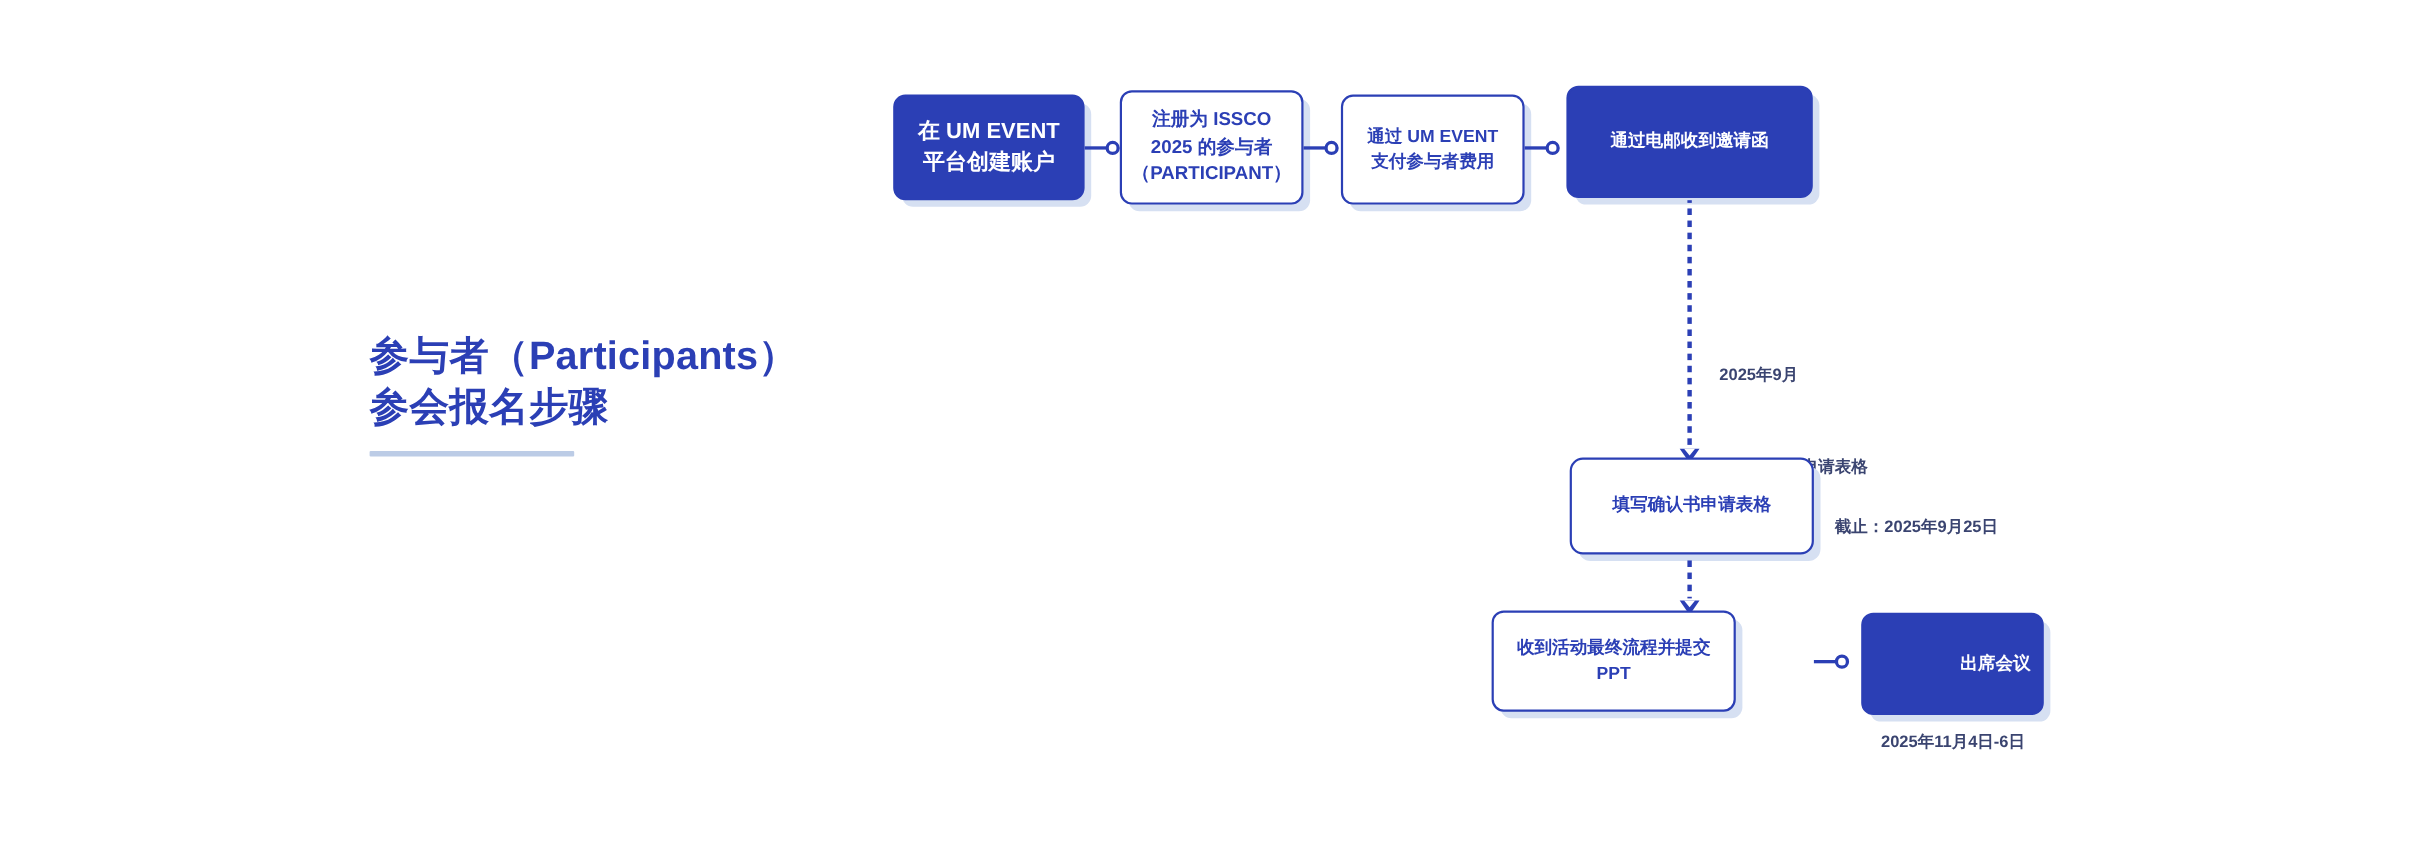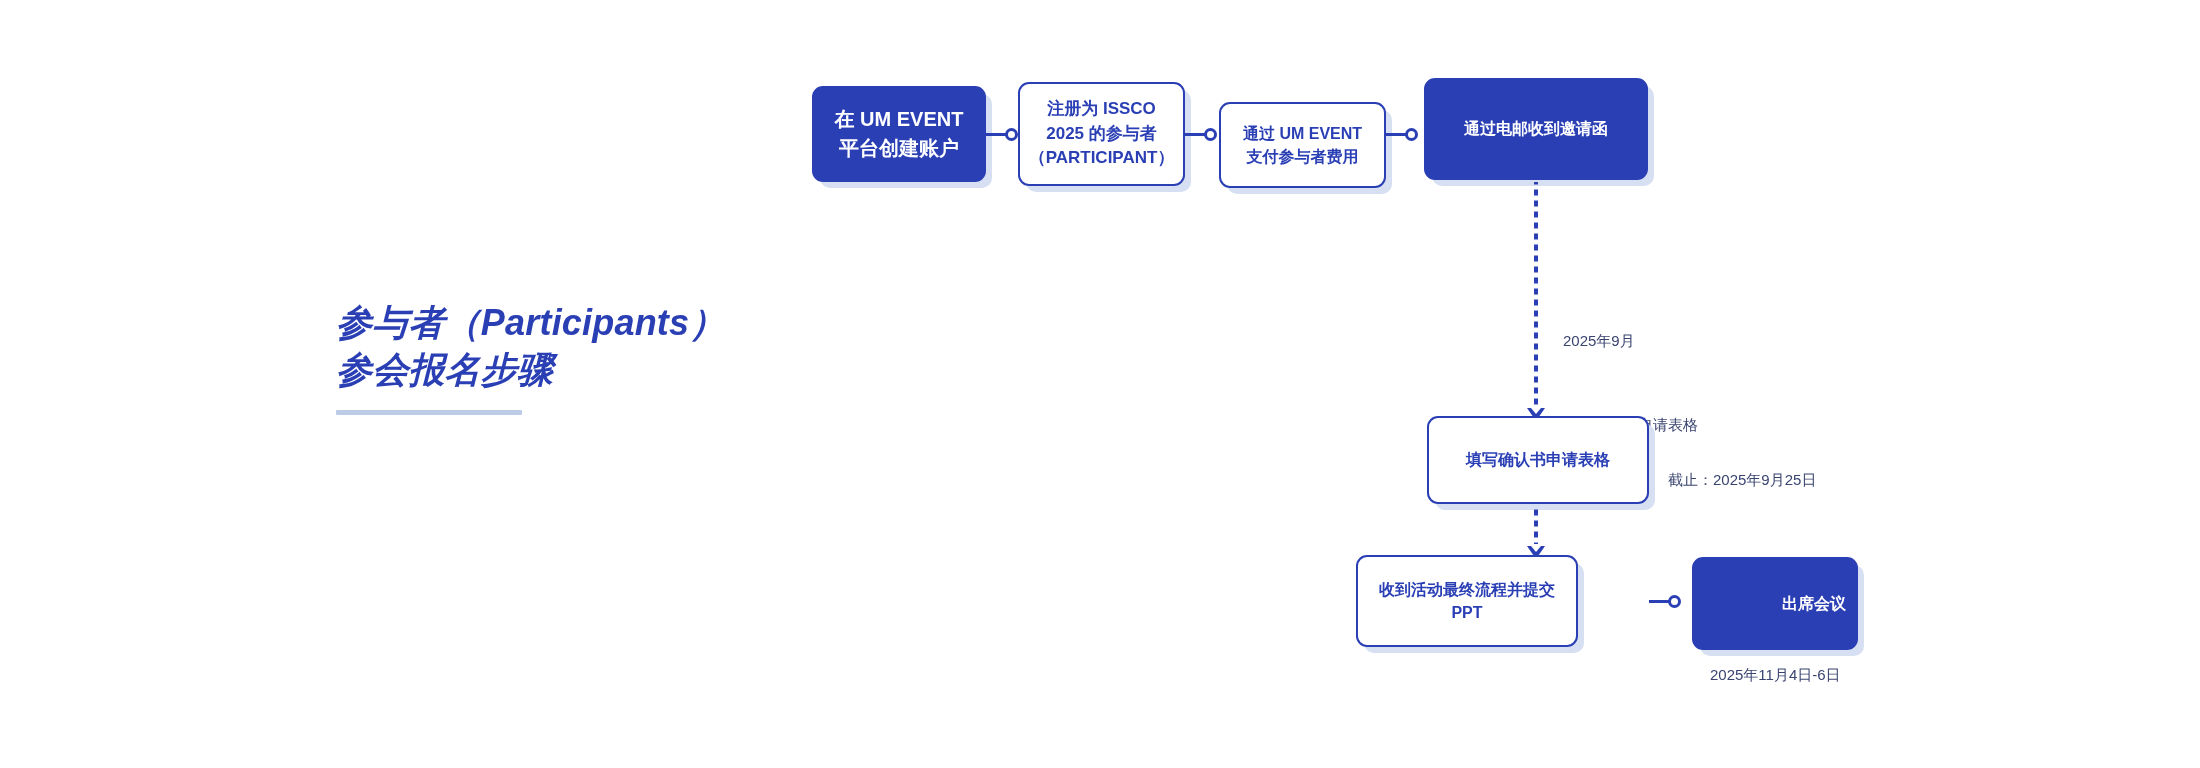--- a/index.html
+++ b/index.html
@@ -15,21 +15,20 @@
     font-family: "Liberation Sans", "DejaVu Sans", sans-serif;
     -webkit-font-smoothing: antialiased;
   }
 
   
   #title-block {
     position: absolute;
     left: 336px;
     top: 300px;
     width: 420px;
-    font-style: italic;
   }
   .title-line {
     color: #2B3FB5;
     font-size: 36px;
     font-weight: 700;
     line-height: 1.30;
     letter-spacing: 0.2px;
     white-space: nowrap;
   }
   #title-underline {
@@ -128,21 +127,21 @@
     border-top: 6px solid #ffffff;
   }
 
   
   .annotation {
     position: absolute;
     color: #3A4470;
     font-size: 15px;
     line-height: 1.6;
     white-space: pre-line;
-    font-weight: 400;
+    font-weight: 700;
   }
 </style>
 </head>
 <body>
 
 <div id="title-block">
   <div class="title-line">参与者（Participants）</div>
   <div class="title-line">参会报名步骤</div>
   <div id="title-underline"></div>
 </div>
@@ -161,21 +160,21 @@
   <span class="node-label">注册为 ISSCO
 2025 的参与者
 （PARTICIPANT）</span>
 </div>
 
 <div class="h-connector" style="left:1185px; top:126px; width:32px;">
   <div class="line"></div>
   <div class="ring"></div>
 </div>
 
-<div class="node outline" style="left:1219px; top:86px; width:167px; height:86px; font-size:16px;margin-top:16px;">
+<div class="node outline" style="left:1219px; top:86px; width:167px; height:100px; font-size:16px;">
   <span class="node-label">通过 UM EVENT
 支付参与者费用</span>
 </div>
 
 <div class="h-connector" style="left:1386px; top:126px; width:32px;">
   <div class="line"></div>
   <div class="ring"></div>
 </div>
 
 <div class="node filled" style="left:1424px; top:78px; width:224px; height:102px; font-size:16px;">
@@ -188,21 +187,21 @@
   <div class="arrow-notch"></div>
 </div>
 
 <div class="annotation" style="left:1563px; top:305px; width:230px;">
   <div>2025年9月</div>
   <div style="height:12px;"></div>
   <div>收到确认书申请表格
 和酒店信息</div>
 </div>
 
-<div class="node outline" style="left:1427px; top:416px; width:222px; height:88px; font-size:16px;">
+<div class="node outline" style="left:1427px; top:416px; width:222px; height:88px; font-size:16px;border-radius:12px;">
   <span class="node-label">填写确认书申请表格</span>
 </div>
 
 <div class="annotation" style="left:1668px; top:468px; white-space:nowrap;">截止：2025年9月25日</div>
 
 <div class="v-connector" style="left:1527px; top:508px; height:44px;">
   <div class="dots"></div>
   <div class="arrow-head"></div>
   <div class="arrow-notch"></div>
 </div>

